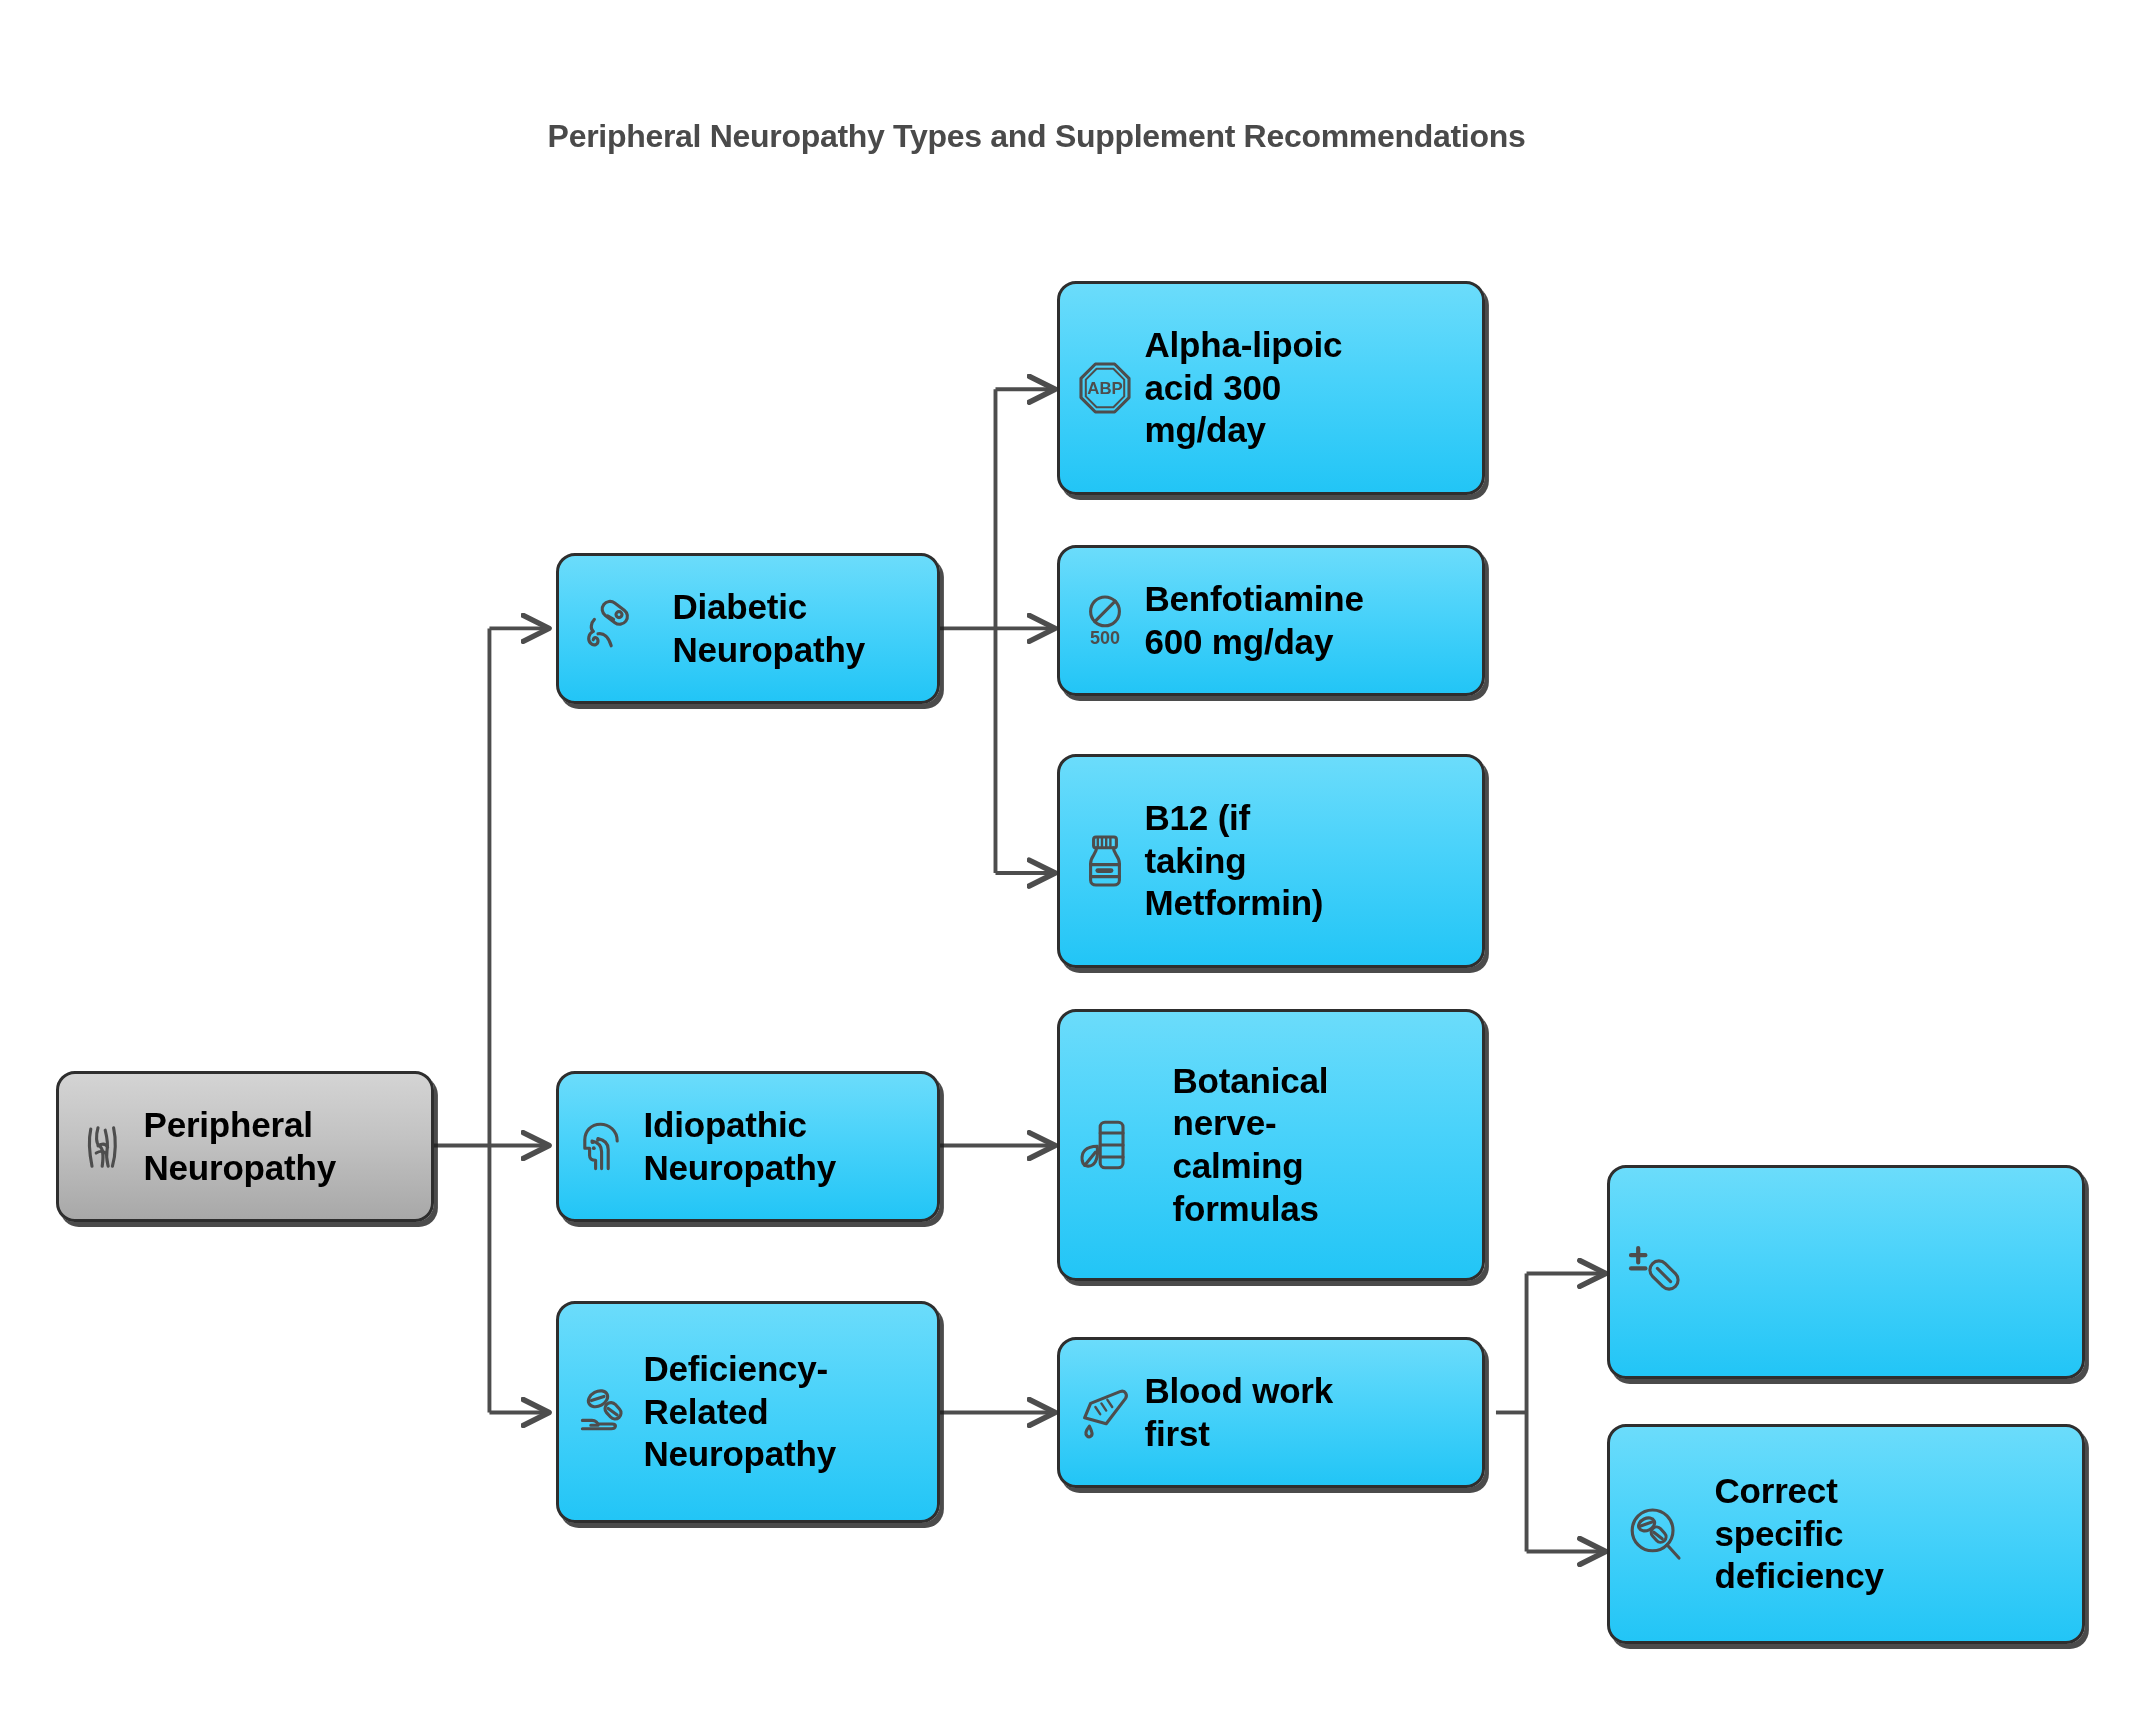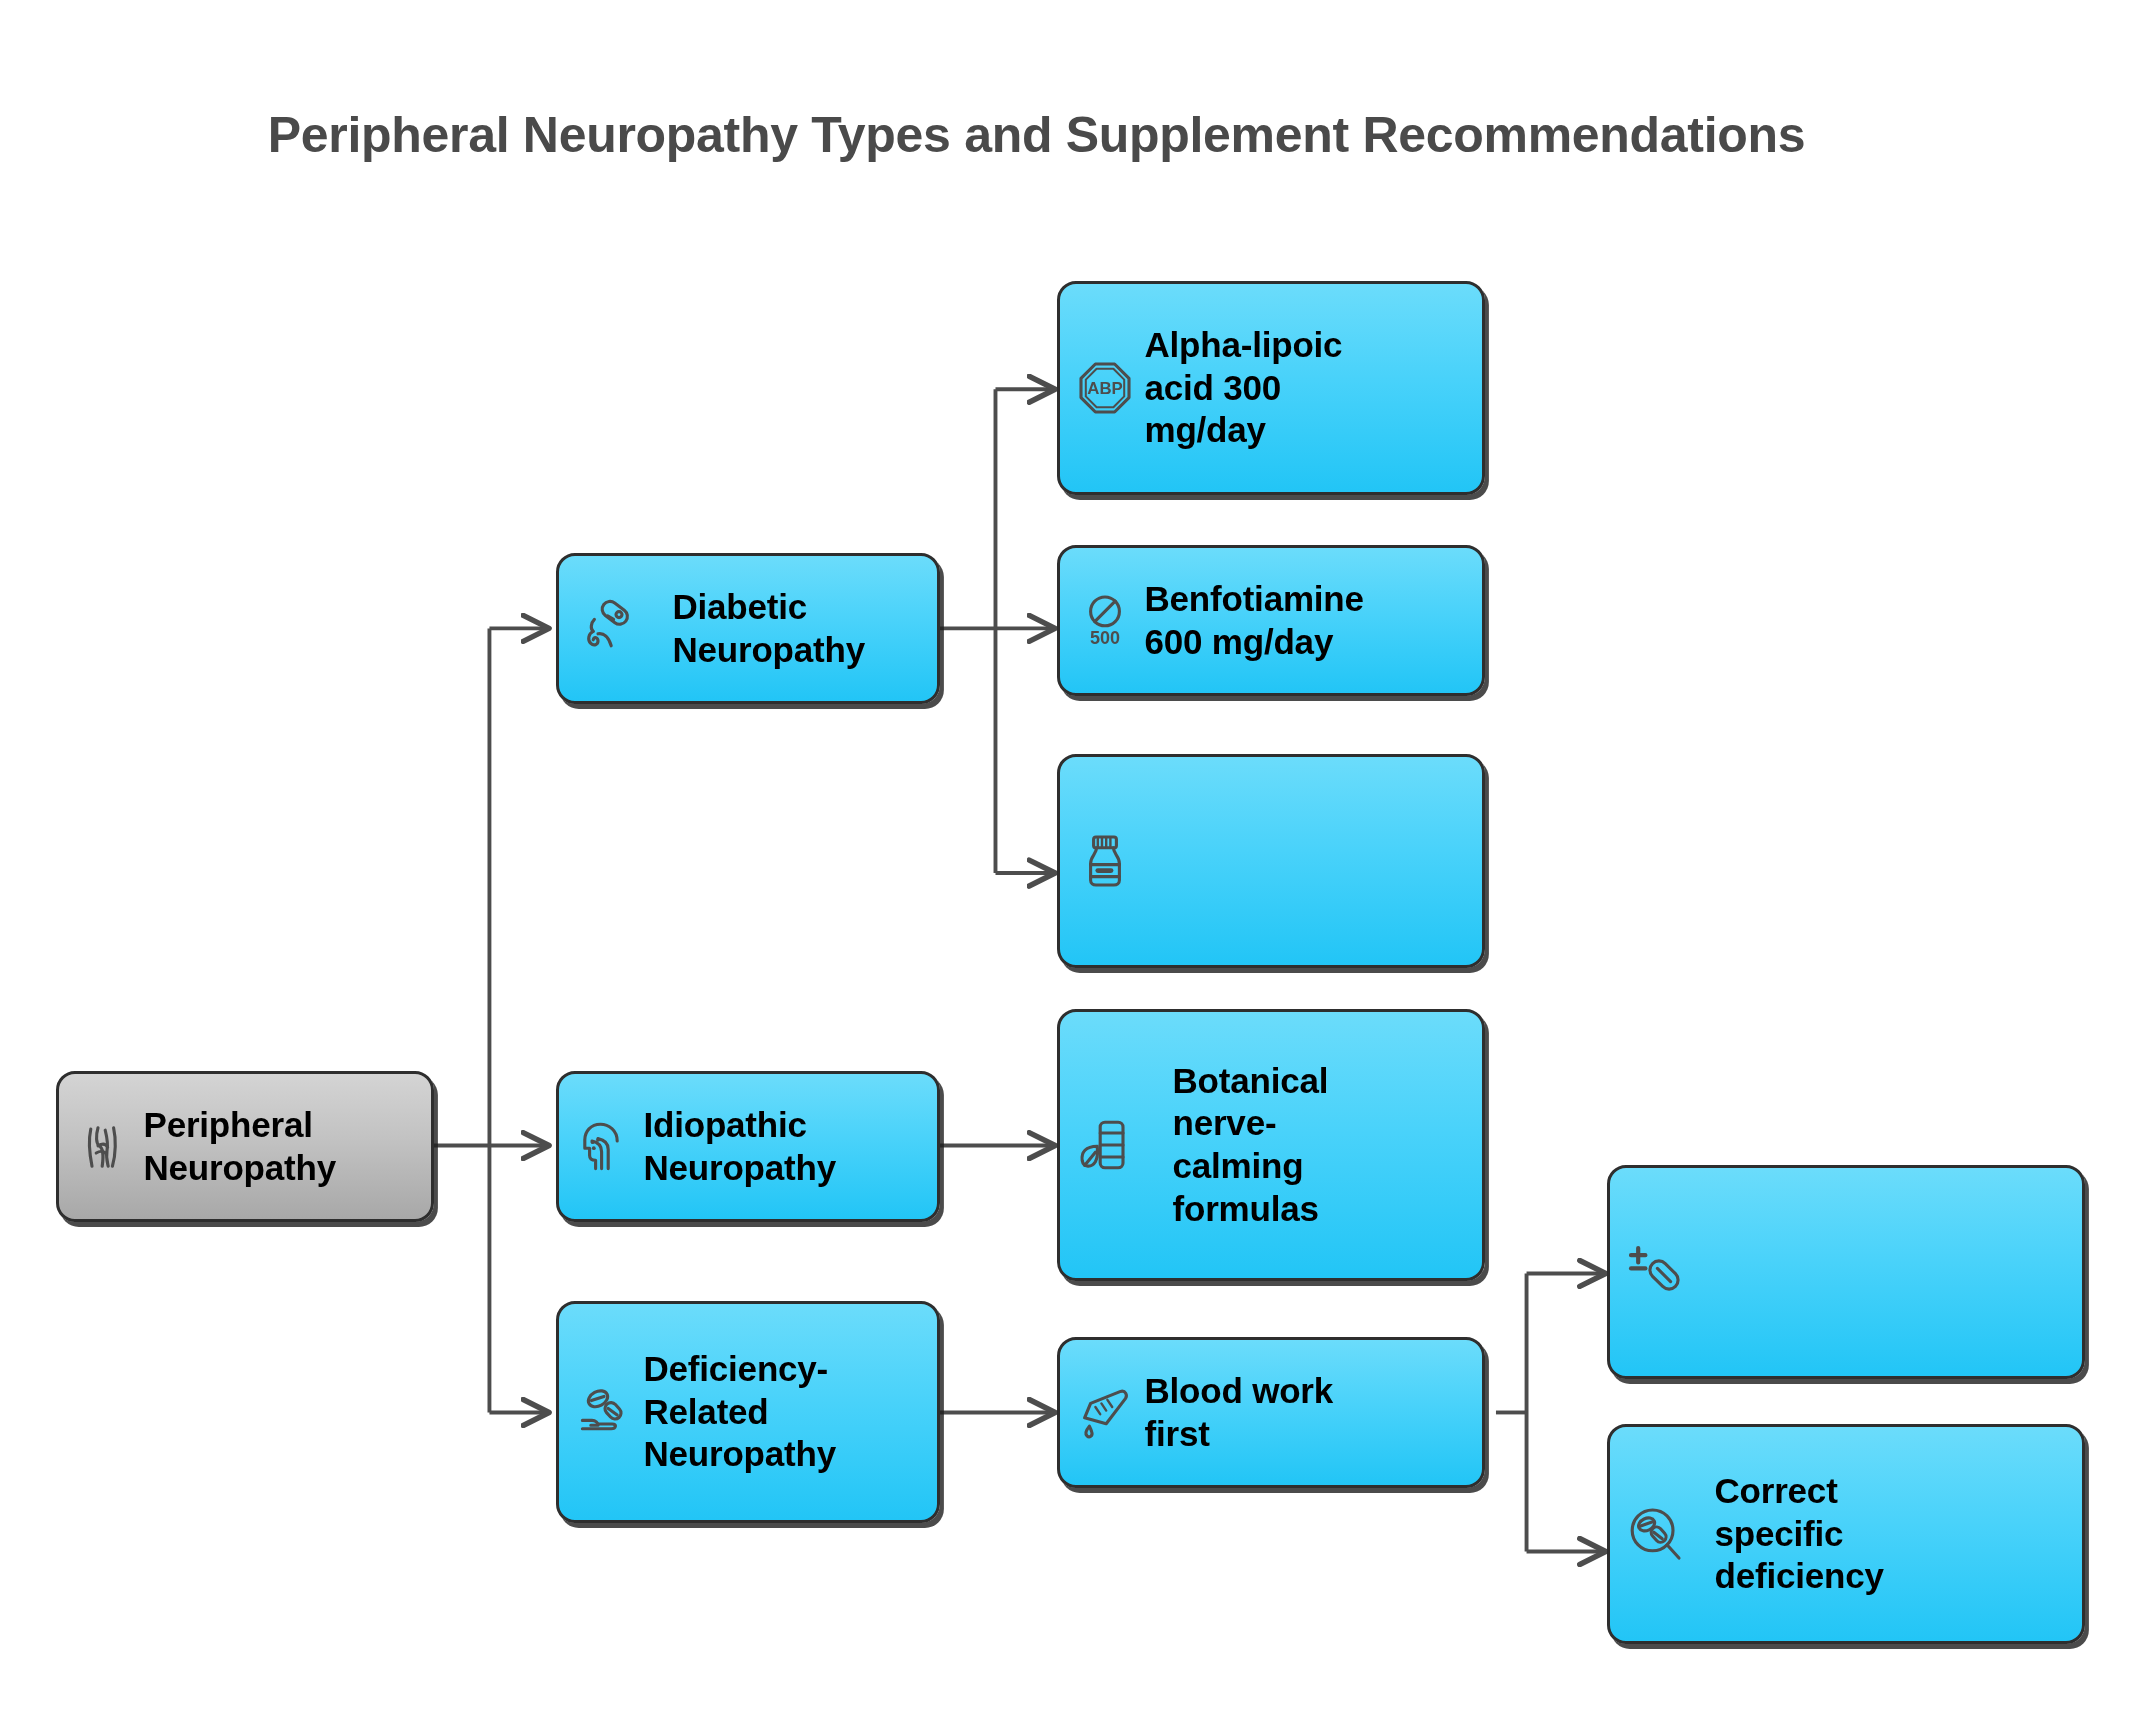--- a/index.html
+++ b/index.html
@@ -19,24 +19,24 @@
     position: absolute;
     left: 0; top: 0;
     width: 2140px;
     height: 1735px;
   }
 
   
   #chart-title {
     position: absolute;
     left: 0;
-    top: 106px;
+    top: 118px;
     width: 2073px;
     text-align: center;
-    font-size: 50px;
+    font-size: 32px;
     font-weight: bold;
     color: #4a4a4a;
     letter-spacing: -0.3px;
     white-space: nowrap;
   }
 
   
   #edges {
     position: absolute;
     left: 0; top: 0;
@@ -225,20 +225,23 @@
   <div class="node blue" style="left:1057px; top:754px; width:428px; height:214px;">
     <span class="node-icon">
       <svg viewBox="0 0 100 100">
         <rect class="ico" x="31" y="10" width="38" height="18" rx="4"></rect>
         <path class="ico" style="stroke-width:4" d="M38 12 L38 26 M45 12 L45 26 M52 12 L52 26 M59 12 L59 26"></path>
         <path class="ico" d="M36 28 C36 38, 26 42, 26 54 L26 82 C26 87, 30 90, 35 90 L65 90 C70 90, 74 87, 74 82 L74 54 C74 42, 64 38, 64 28"></path>
         <path class="ico" d="M26 56 L74 56 M26 76 L74 76"></path>
         <path class="ico" style="stroke-width:8" d="M38 66 L60 66"></path>
       </svg>
     </span>
+    <span class="node-label">B12 (if
+taking
+Metformin)</span>
   </div>
 
   <div class="node blue" style="left:1057px; top:1009px; width:428px; height:272px;gap:28px;">
     <span class="node-icon">
       <svg viewBox="0 0 100 100">
         <rect class="ico" x="42" y="12" width="38" height="76" rx="8"></rect>
         <path class="ico" d="M42 30 L80 30 M42 50 L80 50 M42 70 L80 70"></path>
         <path class="ico" d="M37 52 C18 52, 10 62, 12 76 C14 88, 28 88, 34 78 C38 70, 38 60, 37 52 Z"></path>
         <path class="ico" d="M16 84 L34 62"></path>
       </svg>

